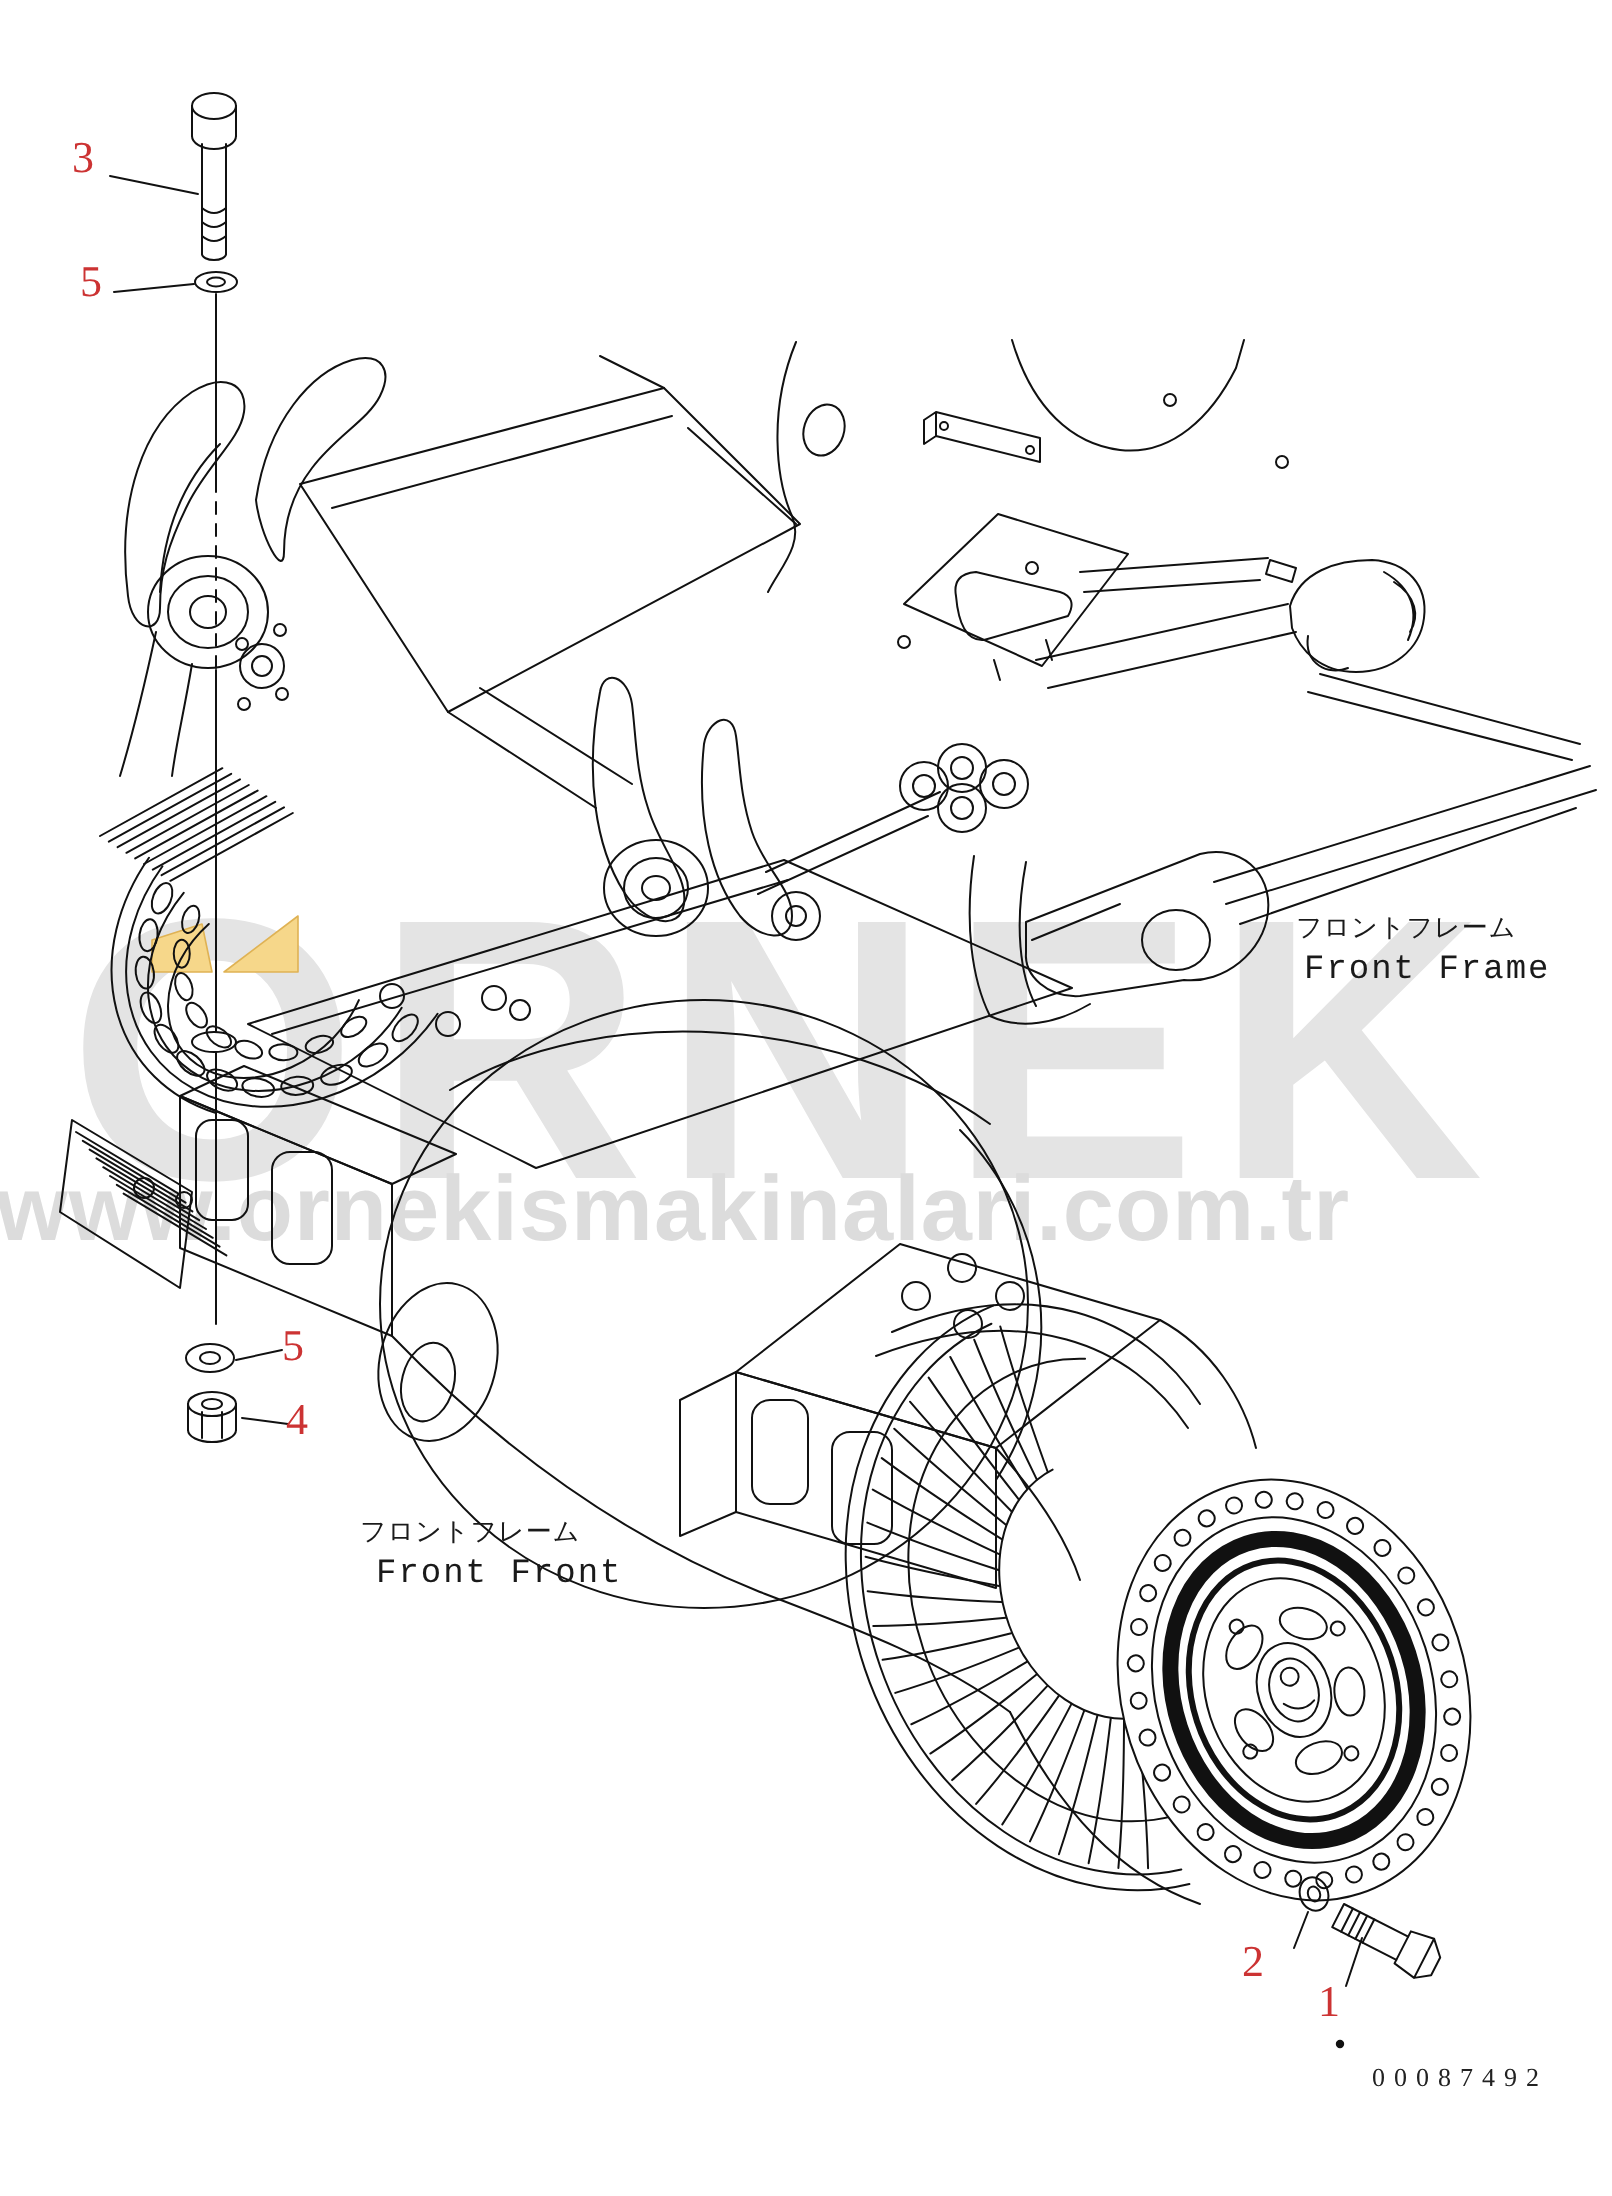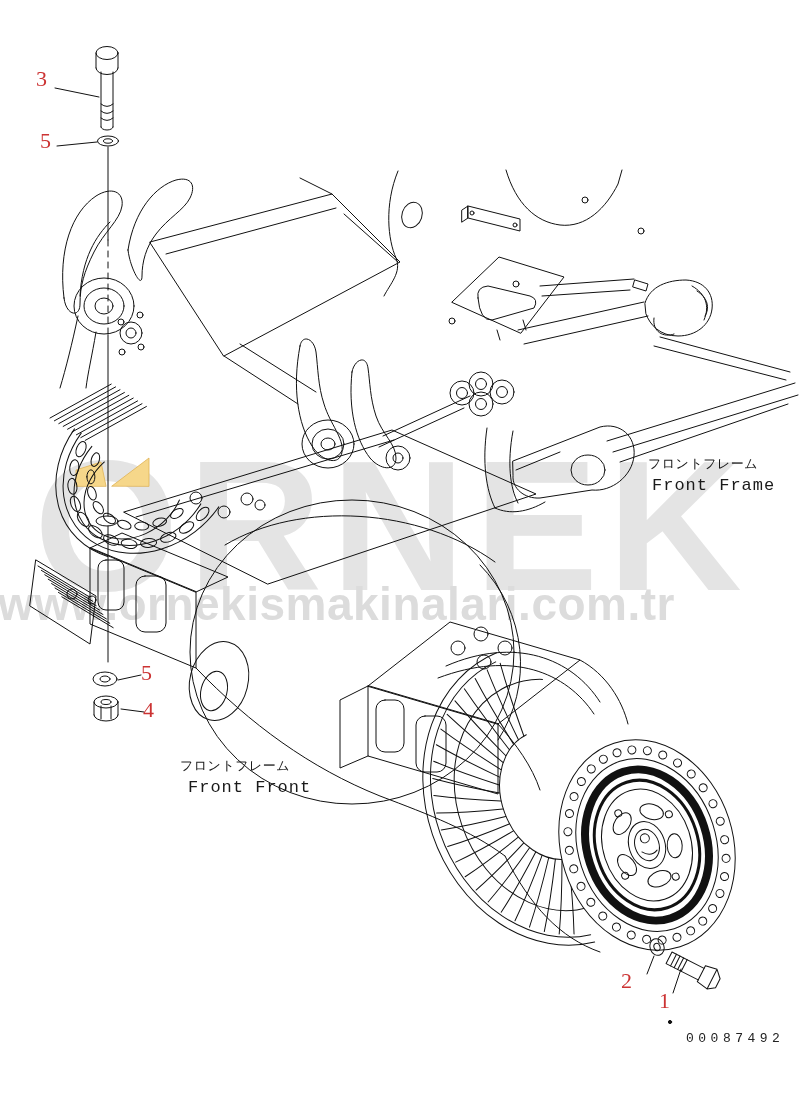--- a/index.html
+++ b/index.html
@@ -12,21 +12,21 @@
           letter-spacing:0.5px;color:#dcdcdc;line-height:1;white-space:nowrap;
           font-family:"Liberation Sans",sans-serif;}
   svg#art-svg{position:absolute;left:0;top:0;}
   .callout{position:absolute;color:#cc3333;font-family:"Liberation Serif",serif;
            font-size:22px;line-height:1;}
   .lbl-ja{position:absolute;color:#1a1a1a;font-family:Liberation Mono, monospace;
           font-size:13px;line-height:1;letter-spacing:0.5px;white-space:nowrap;}
   .lbl-en{position:absolute;color:#1a1a1a;font-family:Liberation Mono, monospace;
           font-size:17px;line-height:1;letter-spacing:1px;white-space:nowrap;}
   .drawing-no{position:absolute;left:686px;top:1032px;color:#222;
-              font-family:Liberation Mono, monospace;font-size:13px;
+              font-family:Liberation Serif, serif;font-size:13px;
               letter-spacing:4.5px;line-height:1;white-space:nowrap;}
 </style>
 </head>
 <body>
 
 <div id="stage">
 
   <div class="wm-brand">ORNEK</div>
   <div class="wm-url">www.ornekismakinalari.com.tr</div>
 

